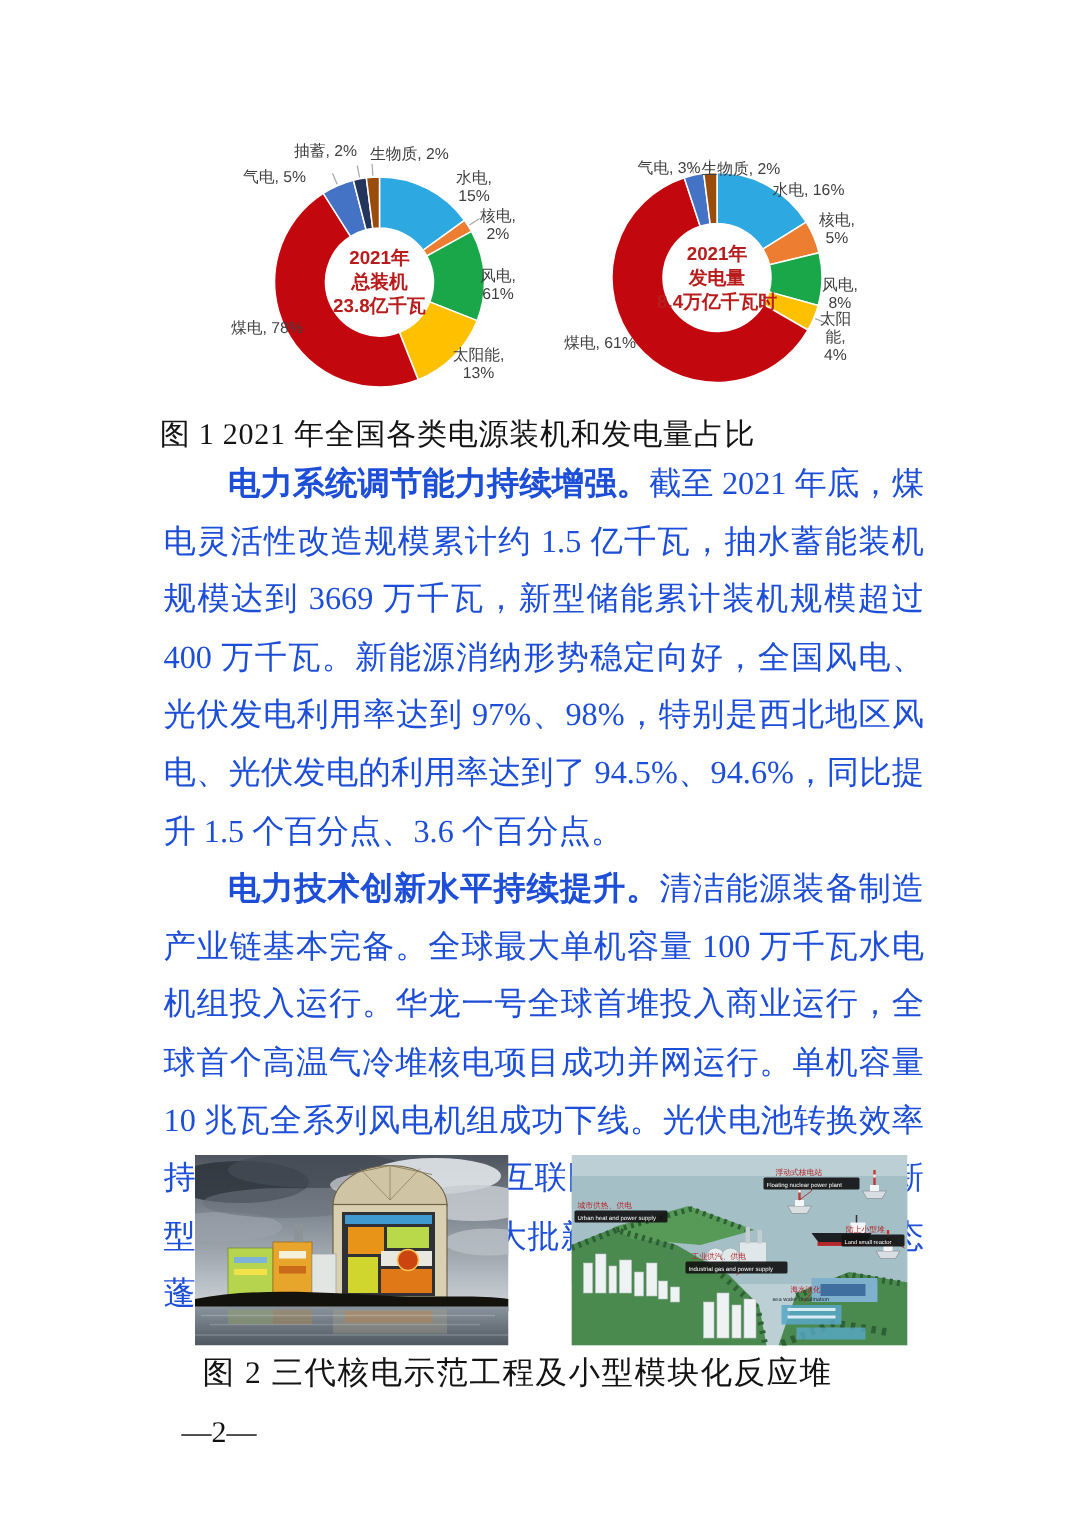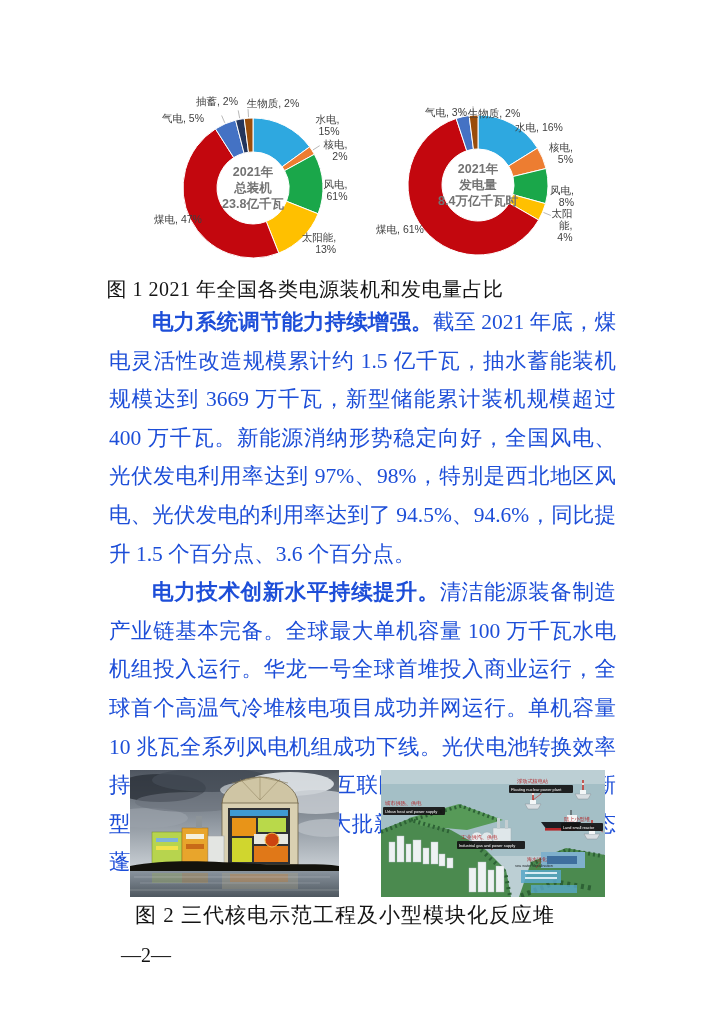--- a/index.html
+++ b/index.html
@@ -5,27 +5,27 @@
   html,body{margin:0;padding:0;background:#fff;}
   #page{position:relative;width:724px;height:1024px;background:#ffffff;overflow:hidden;
         font-family:"Liberation Serif","DejaVu Serif",serif;}
 
   
   .chart{position:absolute;width:220px;height:180px;}
   #chart1{left:143px;top:88px;}
   #chart2{left:368px;top:86px;}
   .chart svg.donut{position:absolute;left:0;top:0;}
   .center-label{position:absolute;left:110px;top:100px;transform:translate(-50%,-50%);
-    text-align:center;font:bold 12.5px "Liberation Sans","DejaVu Sans",sans-serif;color:#737373;
+    text-align:center;font:bold 12.5px "Liberation Sans","DejaVu Sans",sans-serif;color:#b91c1c;
     line-height:16px;white-space:nowrap;}
   #chart2 .center-label{top:99px;}
   .center-label span{display:block;}
   .slice-label{position:absolute;transform:translate(-50%,-50%);
     font:10.5px "Liberation Sans","DejaVu Sans",sans-serif;color:#3f3f3f;
-    white-space:pre-line;text-align:right;line-height:12px;}
+    white-space:pre-line;text-align:center;line-height:12px;}
   .c1-0{left:173px;top:37px}.c1-1{left:189px;top:62px}.c1-2{left:189px;top:102px}
   .c1-3{left:176px;top:155px}.c1-4{left:35px;top:131px}.c1-5{left:40px;top:30px}
   .c1-6{left:74px;top:13px}.c1-7{left:130px;top:15px}
   .c2-0{left:171px;top:41px}.c2-1{left:190px;top:67px}.c2-2{left:192px;top:110px}
   .c2-3{left:189px;top:139px}.c2-4{left:32px;top:143px}.c2-5{left:78px;top:26px}
   .c2-6{left:126px;top:27px}
 
   
   .fig-caption{position:absolute;left:0;width:610px;text-align:center;color:#141414;}
   #cap1{top:276px;font-size:20px;letter-spacing:0.5px;}
@@ -67,21 +67,21 @@
     <div class="center-label">
       <span>2021年</span>
       <span>总装机</span>
       <span>23.8亿千瓦</span>
     </div>
     <span class="slice-label c1-0">水电, 15%</span>
     <span class="slice-label c1-1">核电, 2%</span>
     <span class="slice-label c1-2">风电, 61%</span>
     <span class="slice-label c1-3">太阳能,
 13%</span>
-    <span class="slice-label c1-4">煤电, 47%</span>
+    <span class="slice-label c1-4">煤电, 78%</span>
     <span class="slice-label c1-5">气电, 5%</span>
     <span class="slice-label c1-6">抽蓄, 2%</span>
     <span class="slice-label c1-7">生物质, 2%</span>
   </div>
 
   <div class="chart" id="chart2">
     <svg class="donut" width="220" height="180">
         <path d="M110 29 A70 70 0 0 1 169.48 62.09 L140.59 80.02 A36 36 0 0 0 110 63 Z" fill="#2EA8E0" stroke="#ffffff" stroke-width="1"></path>
         <path d="M169.48 62.09 A70 70 0 0 1 178.03 82.5 L144.99 90.51 A36 36 0 0 0 140.59 80.02 Z" fill="#ED7D31" stroke="#ffffff" stroke-width="1"></path>
         <path d="M178.03 82.5 A70 70 0 0 1 177.47 117.65 L144.7 108.59 A36 36 0 0 0 144.99 90.51 Z" fill="#1AA74A" stroke="#ffffff" stroke-width="1"></path>

